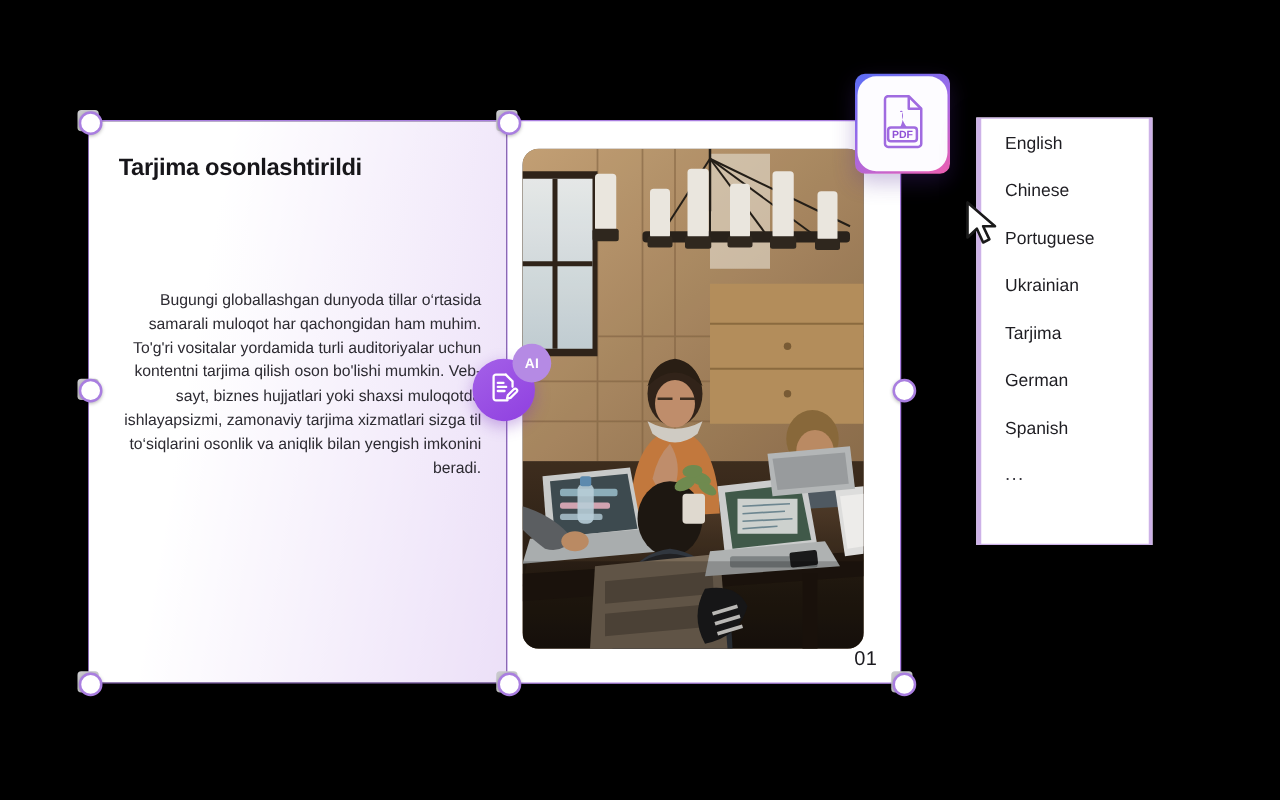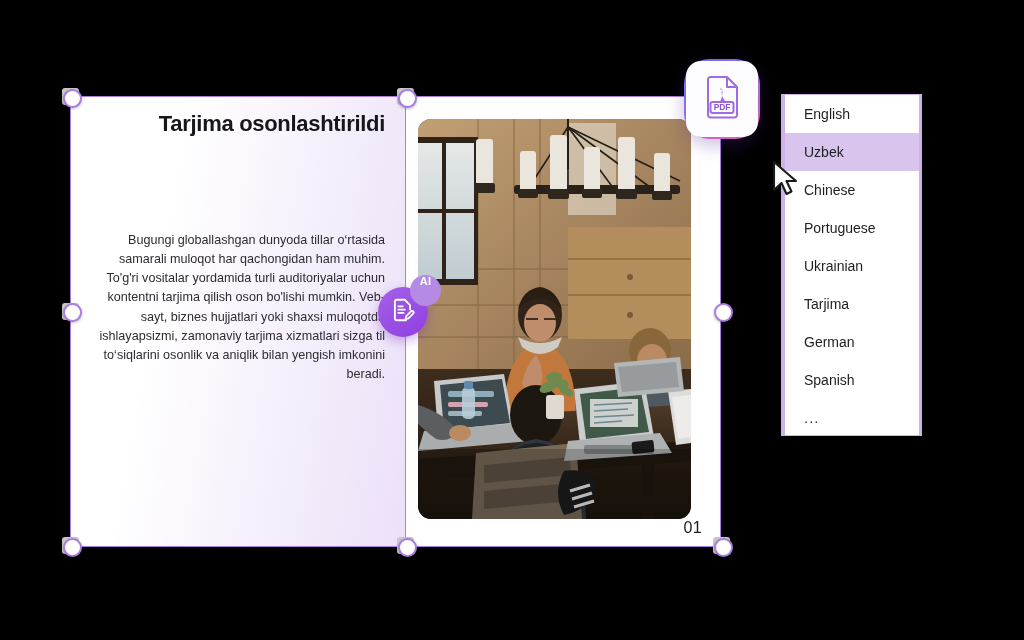--- a/index.html
+++ b/index.html
@@ -28,24 +28,23 @@
   #page-right{
     width:314px;height:100%;
     background:#ffffff;
     border:1.6px solid #a97ee0;
     border-left:1.6px solid #a97ee0;
     border-radius:0 4px 4px 0;
   }
 
   
   #headline{
-    position:absolute;left:24px;top:13px;width:290px;
-    font-size:22px;line-height:1.28;font-weight:700;color:#17161a;
+    position:absolute;left:24px;top:26px;width:290px;
+    font-size:19px;line-height:1.28;font-weight:700;color:#17161a;
     letter-spacing:-.3px;
-    text-align:right;
   }
   .body-copy{
     position:absolute;left:24px;width:290px;
     font-size:12.6px;line-height:1.52;color:#2d2b32;text-align:right;
   }
   #para-1{top:134px;}
   #para-2{top:285px;}
 
   
   #photo-frame{
@@ -77,29 +76,29 @@
     border-radius:50%;
     background:linear-gradient(145deg,#a461e8 0%,#8f3fe0 100%);
     display:flex;align-items:center;justify-content:center;
     box-shadow:0 4px 12px rgba(120,50,190,.38);
     z-index:40;
   }
   #ai-chip{
     position:absolute;left:410px;top:275px;
     width:31px;height:31px;border-radius:50%;
     background:#b58ae4;
-    display:flex;align-items:flex-start;justify-content:center;
+    display:flex;align-items:center;justify-content:center;
     color:#ffffff;font-size:11px;font-weight:700;letter-spacing:.2px;
     z-index:41;
   }
 
   
   #pdf-badge{
     position:absolute;left:684px;top:59px;width:72px;height:76px;
-    border-radius:25px;
+    border-radius:8px;
     padding:2px;
     background:linear-gradient(150deg,#5b6ef5 0%,#9a6ae8 45%,#ef5fb2 100%);
     box-shadow:0 6px 18px rgba(80,40,150,.3);
     z-index:45;
   }
   #pdf-badge-inner{
     width:100%;height:100%;border-radius:15px;background:#fdfcff;
     display:flex;align-items:center;justify-content:center;
   }
 
@@ -364,21 +363,20 @@
           <path d="M21.4 16.5c-1.6 2.9-.4 6 .6 8.3 1 2.3 3.6 5.4 5 6.6 1.4 1.2.4 2.6-1.3 2-1.7-.6-5.5-2.6-8.6-2.6-3.1 0-4.6 1.1-4.3 2.3.3 1.2 2.5 1.2 4-.4 1.5-1.6 3.6-6 4.3-9.9.7-3.9.4-7.2-.9-7.2-.9 0-1.2.5-1.3.9z" fill="#a06be0"></path>
           <rect x="9.5" y="29" width="23" height="11" rx="2.2" fill="#fdfcff" stroke="#a06be0" stroke-width="2"></rect>
           <text x="21" y="37.4" text-anchor="middle" font-family="Liberation Sans, sans-serif" font-size="8.4" font-weight="700" fill="#8f51d6">PDF</text>
         </svg>
       </span>
     </div>
   </div>
 
   <div id="lang-menu">
     <div class="lang-item">English</div>
-    <div class="lang-item selected">Uzbek</div>
     <div class="lang-item">Chinese</div>
     <div class="lang-item">Portuguese</div>
     <div class="lang-item">Ukrainian</div>
     <div class="lang-item">Tarjima</div>
     <div class="lang-item">German</div>
     <div class="lang-item">Spanish</div>
     <div class="lang-item ellipsis">...</div>
   </div>
 
   <div id="cursor">

